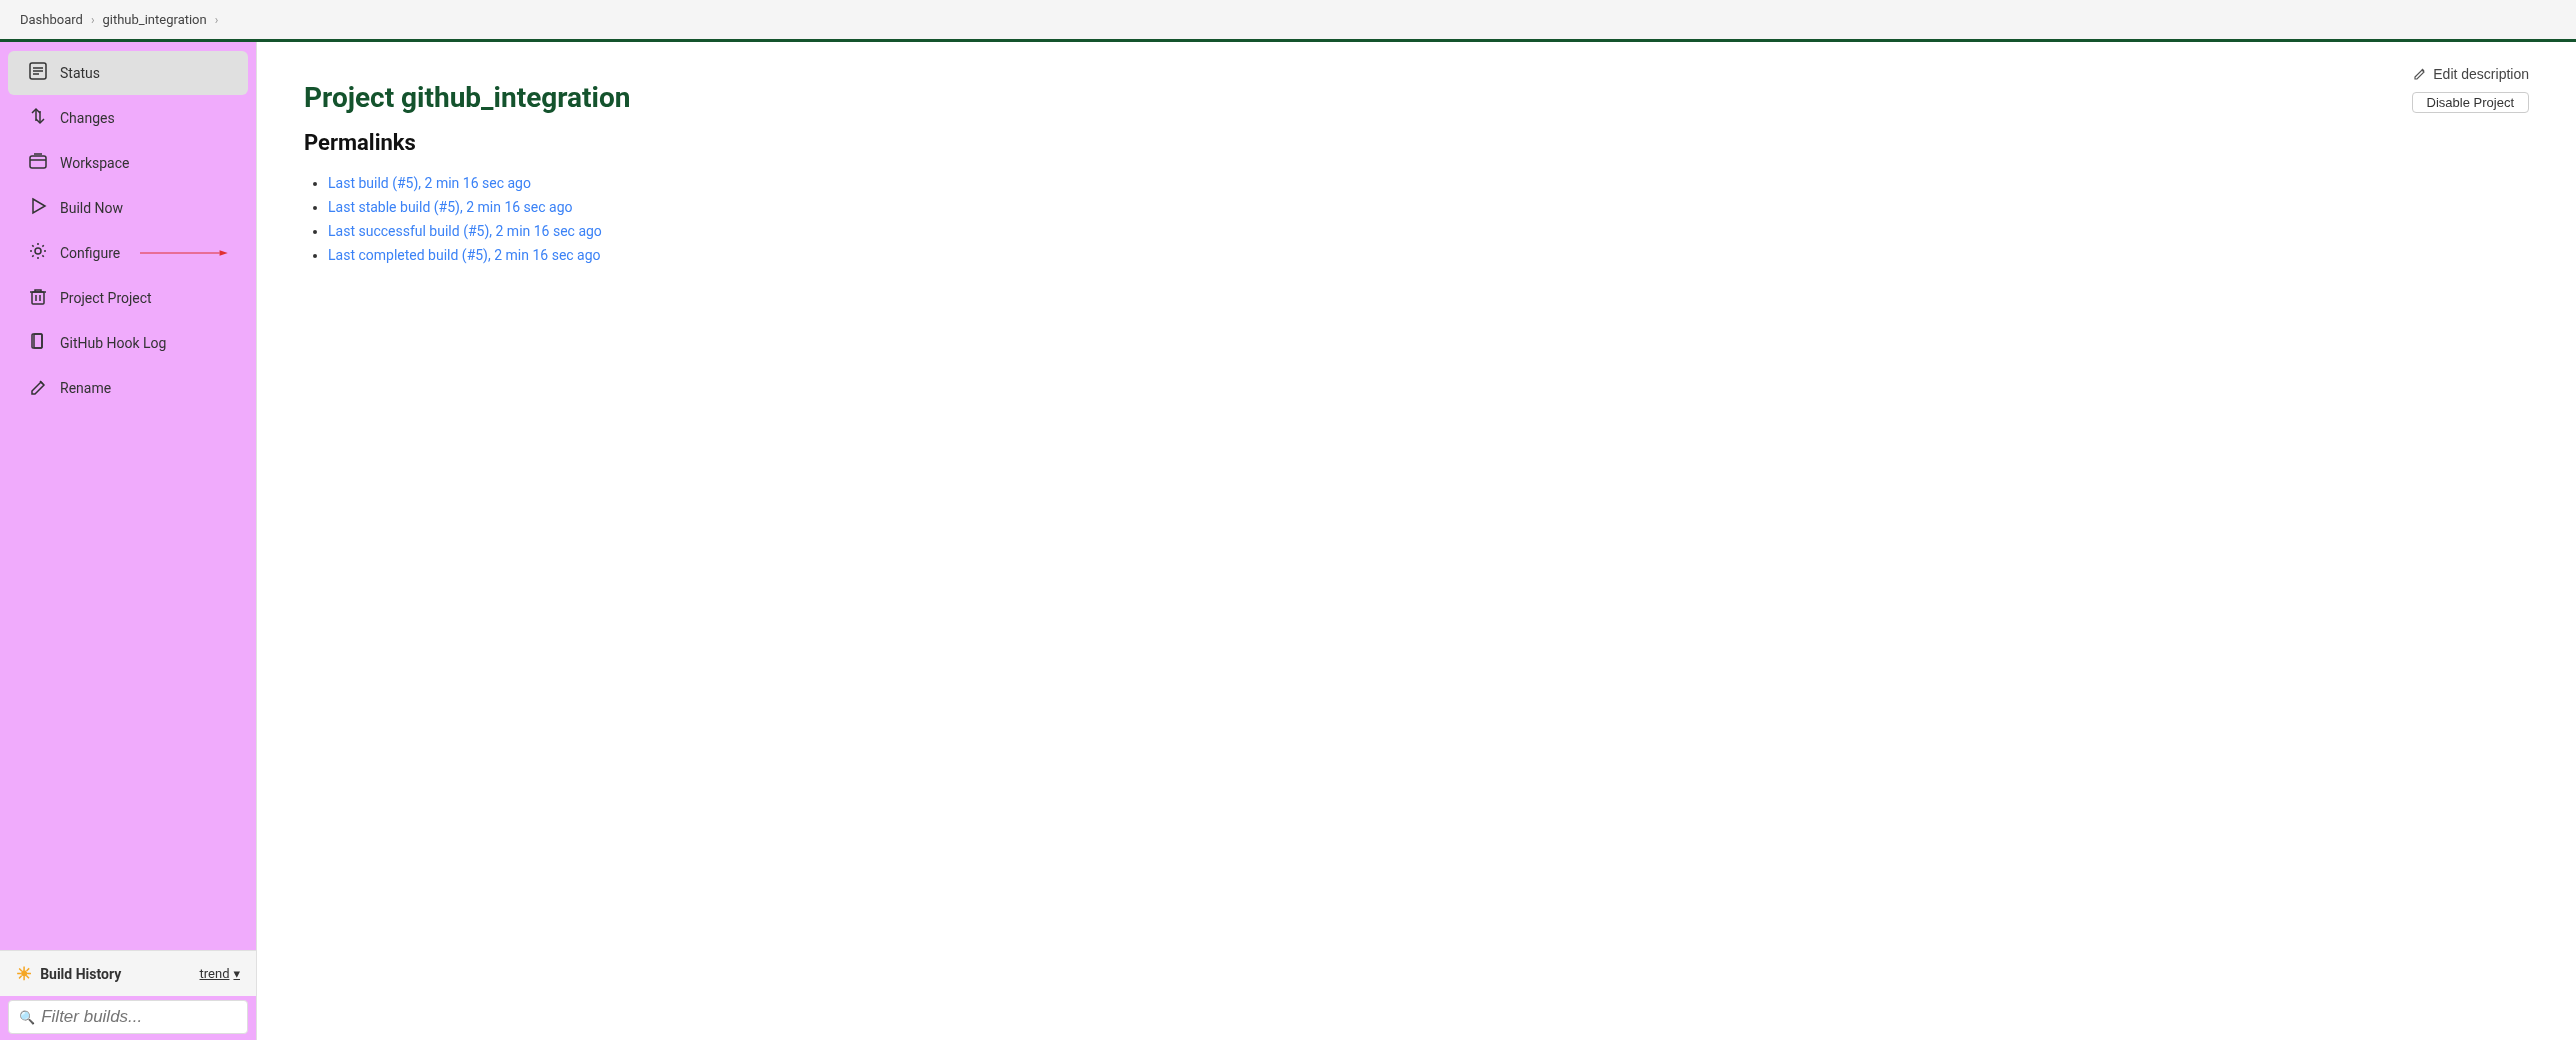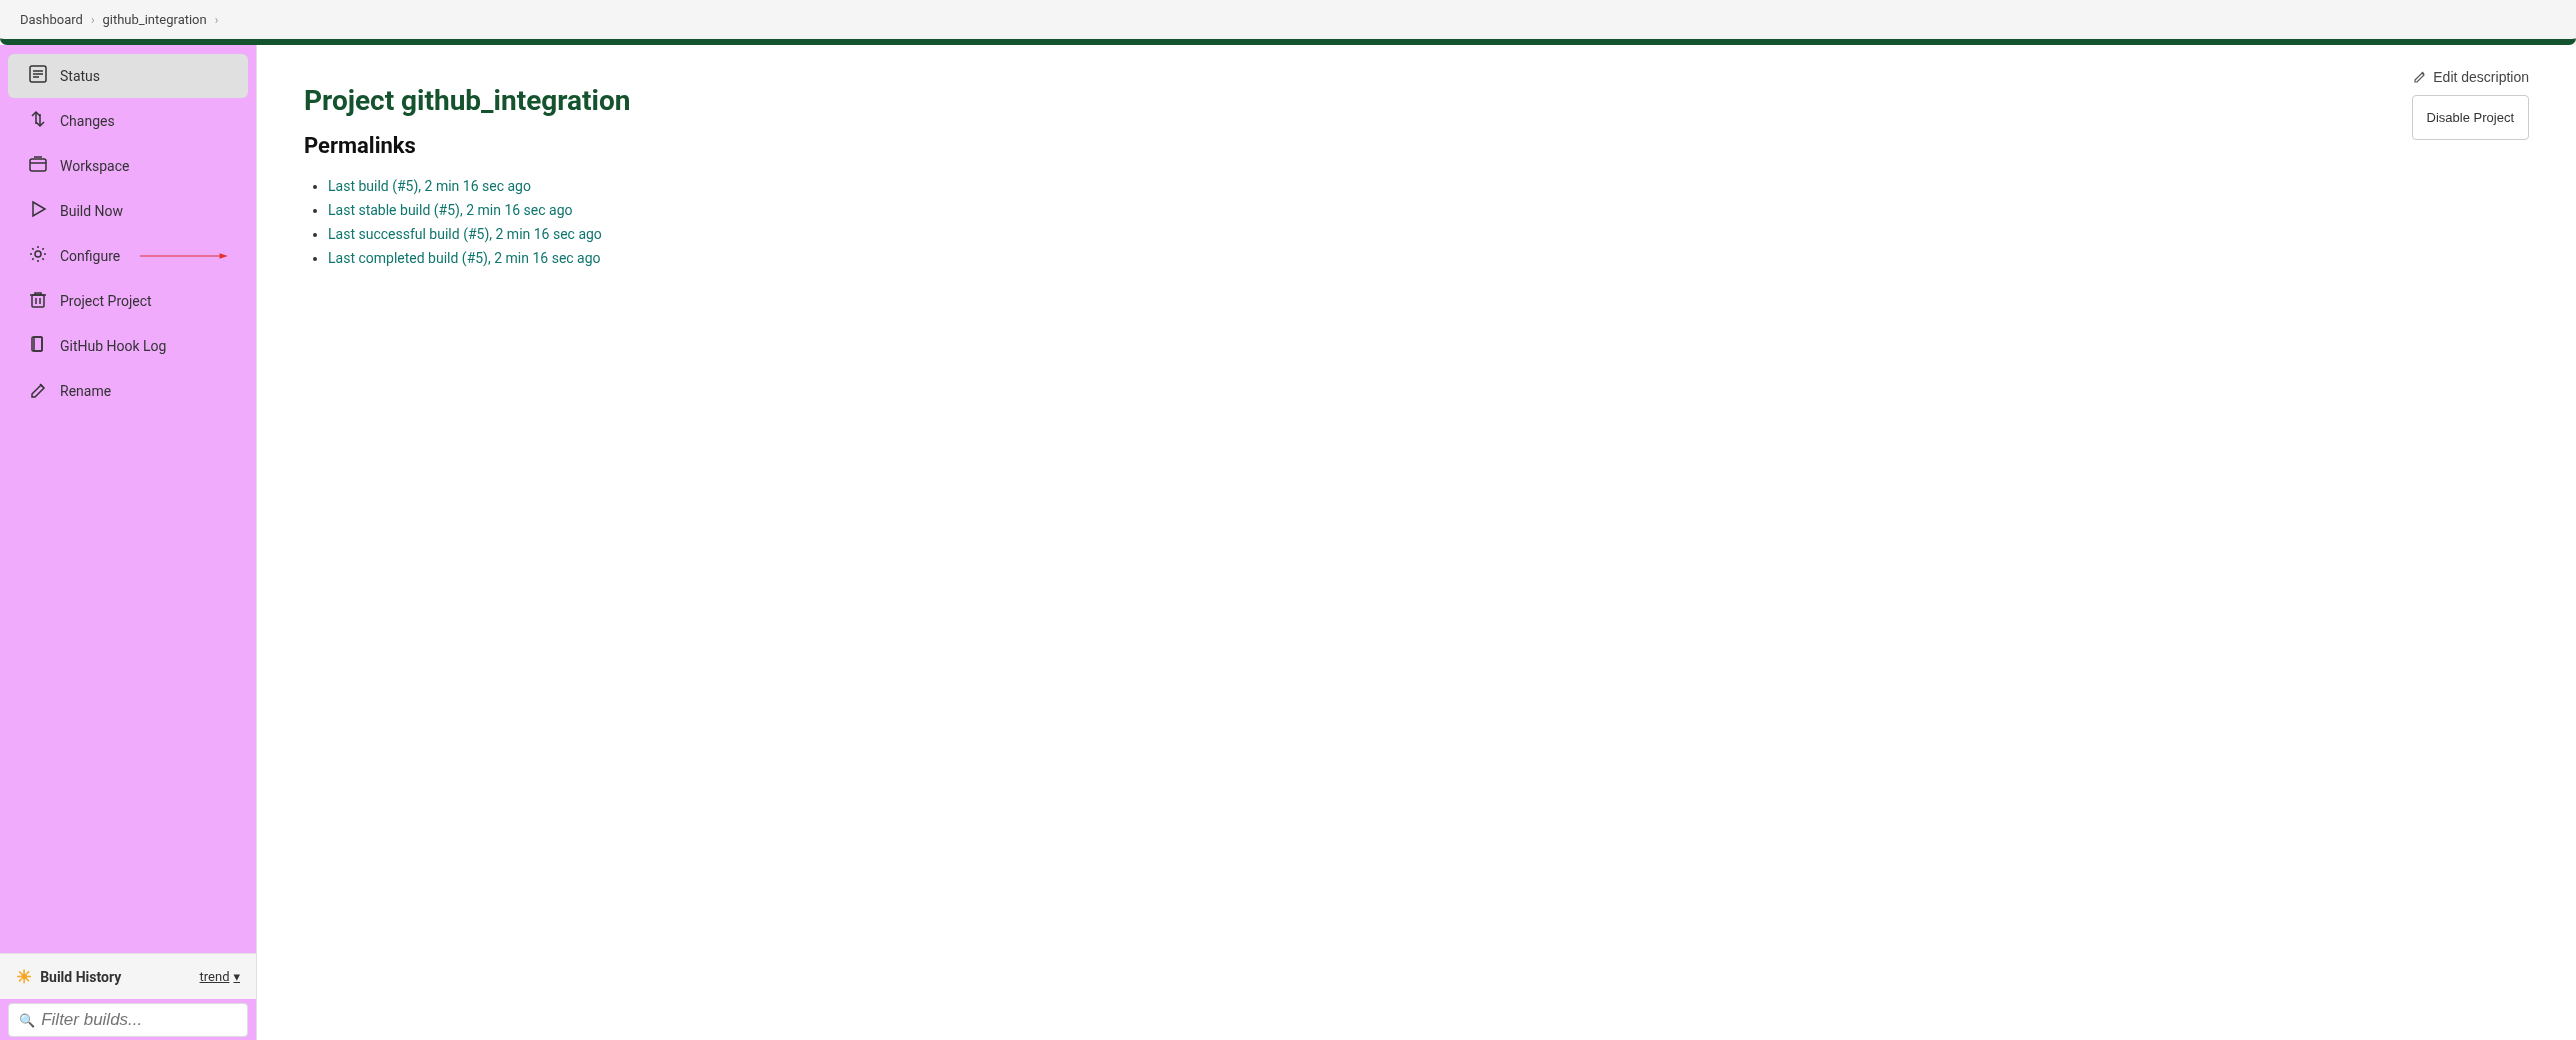--- a/index.html
+++ b/index.html
@@ -3,22 +3,21 @@
   <meta charset="utf-8">
   <style>
     * { box-sizing: border-box; margin: 0; padding: 0; }
     body { font-family: -apple-system, BlinkMacSystemFont, 'Segoe UI', Roboto, sans-serif; background: #f5f5f5; color: #333; font-size: 14px; }
 
     
     .breadcrumb {
       display: flex; align-items: center; gap: 8px;
       padding: 12px 20px; background: #f5f5f5;
       font-size: 13px; color: #444;
-      border-bottom: 6px solid #14532d;
-      border-radius: 7px;
+      border-bottom: 3px solid #14532d;
     }
     .breadcrumb-sep { color: #999; font-size: 12px; }
     .breadcrumb-item { cursor: pointer; }
 
     
     .main-layout {
       display: flex; height: calc(100vh - 40px);
     }
 
     
@@ -92,33 +91,33 @@
       position: absolute; top: 24px; right: 47px;
       display: flex; flex-direction: column; align-items: flex-end; gap: 10px;
     }
     .edit-description-btn {
       display: flex; align-items: center; gap: 6px;
       background: none; border: none; cursor: pointer;
       font-size: 14px; color: #444;
     }
     .disable-project-btn {
       background: white; border: 1px solid #ccc; border-radius: 4px;
-      padding: 14px 14px; font-size: 13px; cursor: pointer; color: #333;
+      padding: 2px 14px; font-size: 13px; cursor: pointer; color: #333;
     }
 
     
     .permalinks-title {
       font-size: 22px; font-weight: 700; margin-bottom: 20px; color: #111;
     }
     .permalinks-list {
       list-style: disc; padding-left: 24px;
       display: flex; flex-direction: column; gap: 8px;
     }
     .permalinks-list li a {
-      color: #0f766e; text-decoration: none; font-size: 14px;
+      color: #3b82f6; text-decoration: none; font-size: 14px;
     }
 
     
     .arrow-svg {
       display: inline-block;
       margin-left: 8px;
       vertical-align: middle;
     }
   </style>
 </head>

